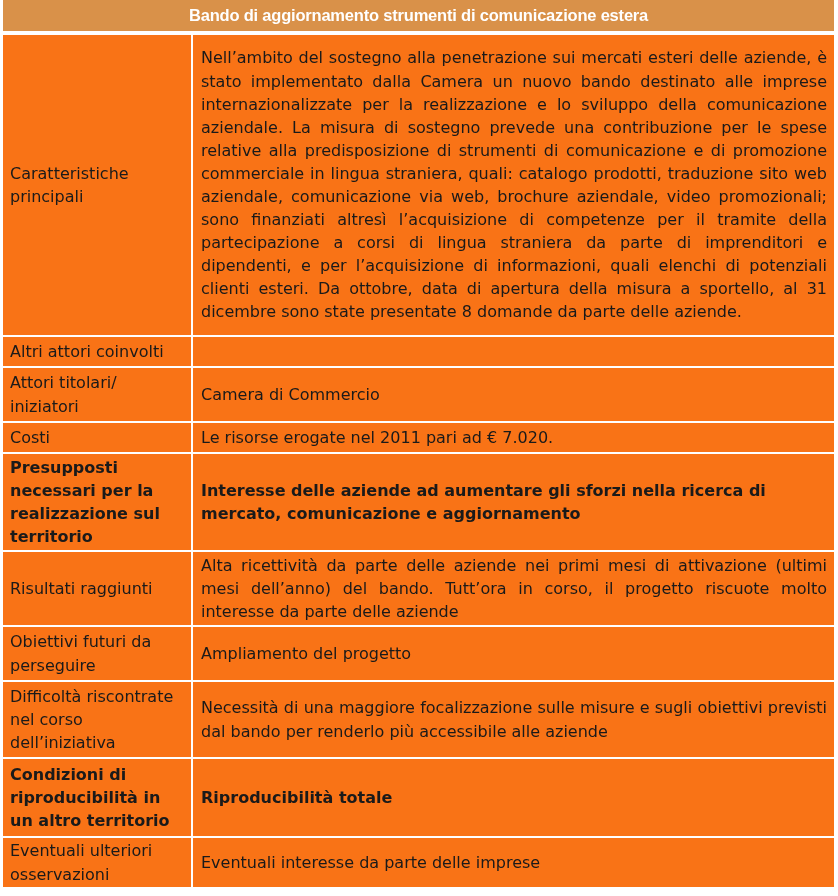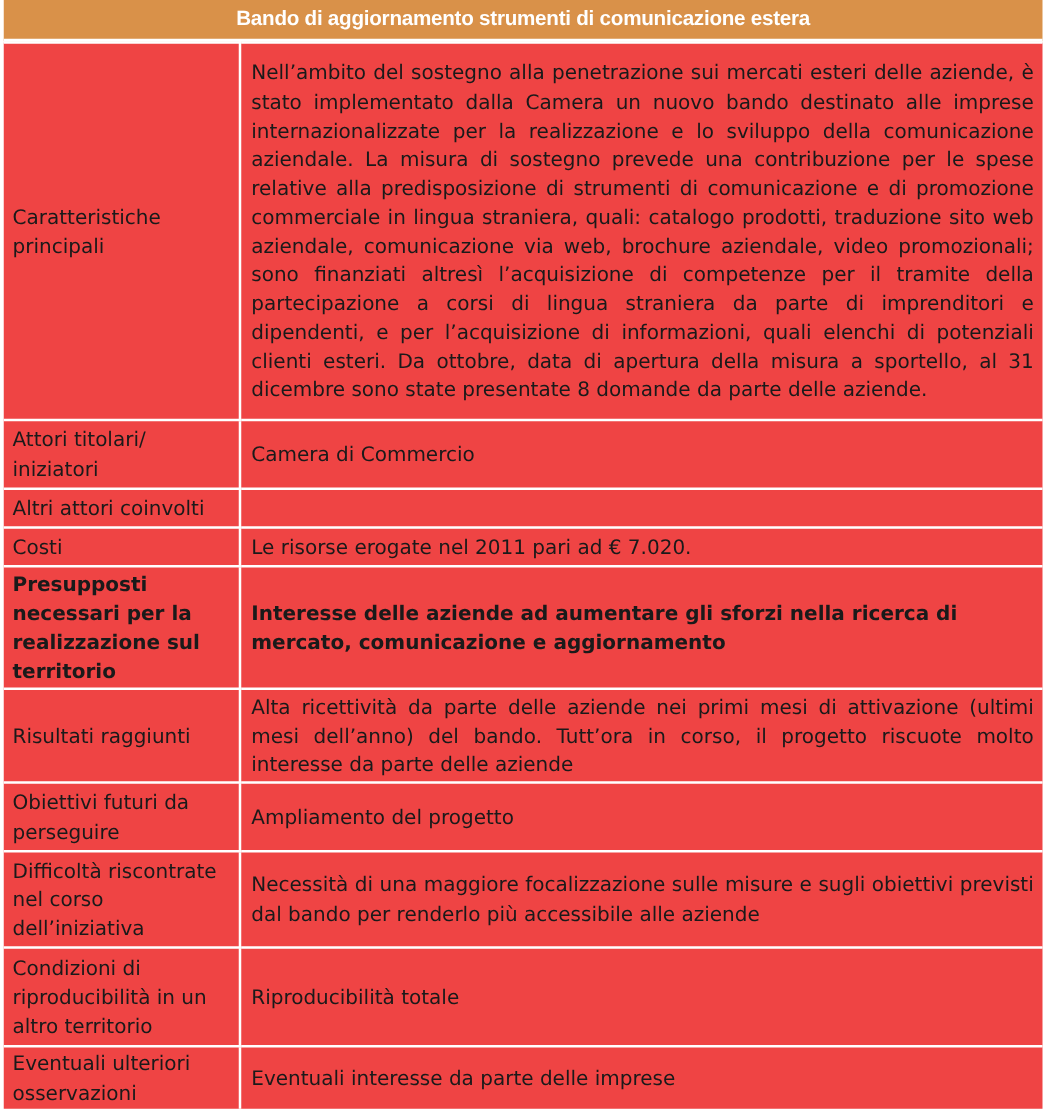--- a/index.html
+++ b/index.html
@@ -20,21 +20,21 @@
       text-align: center;
       border-bottom: 2px solid #ffffff;
       letter-spacing: -0.2px;
     }
     table {
       border-collapse: collapse;
       width: 831px;
       table-layout: fixed;
     }
     td {
-      background: #ef4444;
+      background: #f97316;
       border: 2px solid #ffffff;
       vertical-align: middle;
       font-size: 16px;
       line-height: 23.1px;
       padding: 0 6px 0 8px;
     }
     td.label { width: 175px; padding-left: 7px; border-left: none; }
     td.value { text-align: justify; border-right: none; padding-right: 7px; }
     td.value.left { text-align: left; margin-left: 26px; }
     tr:last-child td { border-bottom: none; }
@@ -43,27 +43,27 @@
 <body>
 
 <div class="doc">
   <div class="title">Bando di aggiornamento strumenti di comunicazione estera</div>
   <table>
     <tbody>
       <tr style="height:302px;">
         <td class="label">Caratteristiche principali</td>
         <td class="value">Nell’ambito del sostegno alla penetrazione sui mercati esteri delle aziende, è stato implementato dalla Camera un nuovo bando destinato alle imprese internazionalizzate per la realizzazione e lo sviluppo della comunicazione aziendale. La misura di sostegno prevede una contribuzione per le spese relative alla predisposizione di strumenti di comunicazione e di promozione commerciale in lingua straniera, quali: catalogo prodotti, traduzione sito web aziendale, comunicazione via web, brochure aziendale, video promozionali; sono finanziati altresì l’acquisizione di competenze per il tramite della partecipazione a corsi di lingua straniera da parte di imprenditori e dipendenti, e per l’acquisizione di informazioni, quali elenchi di potenziali clienti esteri. Da ottobre, data di apertura della misura a sportello, al 31 dicembre sono state presentate 8 domande da parte delle aziende.</td>
       </tr>
+      <tr style="height:31px;">
+        <td class="label">Altri attori coinvolti</td>
+        <td class="value"></td>
+      </tr>
       <tr style="height:55px;">
         <td class="label">Attori titolari/ iniziatori</td>
         <td class="value">Camera di Commercio</td>
-      </tr>
-      <tr style="height:31px;">
-        <td class="label">Altri attori coinvolti</td>
-        <td class="value"></td>
       </tr>
       <tr style="height:31px;padding-left:44px;">
         <td class="label">Costi</td>
         <td class="value left">Le risorse erogate nel 2011 pari ad € 7.020.</td>
       </tr>
       <tr style="height:98px;font-weight:bold;">
         <td class="label">Presupposti necessari per la realizzazione sul territorio</td>
         <td class="value left">Interesse delle aziende ad aumentare gli sforzi nella ricerca di mercato, comunicazione e aggiornamento</td>
       </tr>
       <tr style="height:75px;">
@@ -71,21 +71,21 @@
         <td class="value">Alta ricettività da parte delle aziende nei primi mesi di attivazione (ultimi mesi dell’anno) del bando. Tutt’ora in corso, il progetto riscuote molto interesse da parte delle aziende</td>
       </tr>
       <tr style="height:55px;">
         <td class="label">Obiettivi futuri da perseguire</td>
         <td class="value left">Ampliamento del progetto</td>
       </tr>
       <tr style="height:77px;">
         <td class="label">Difficoltà riscontrate nel corso dell’iniziativa</td>
         <td class="value">Necessità di una maggiore focalizzazione sulle misure e sugli obiettivi previsti dal bando per renderlo più accessibile alle aziende</td>
       </tr>
-      <tr style="height:79px;">
+      <tr style="height:79px;font-weight:bold;">
         <td class="label">Condizioni di riproducibilità in un altro territorio</td>
         <td class="value left">Riproducibilità totale</td>
       </tr>
       <tr style="height:50px;border-radius:15px;">
         <td class="label">Eventuali ulteriori osservazioni</td>
         <td class="value left">Eventuali interesse da parte delle imprese</td>
       </tr>
     </tbody>
   </table>
 </div>

